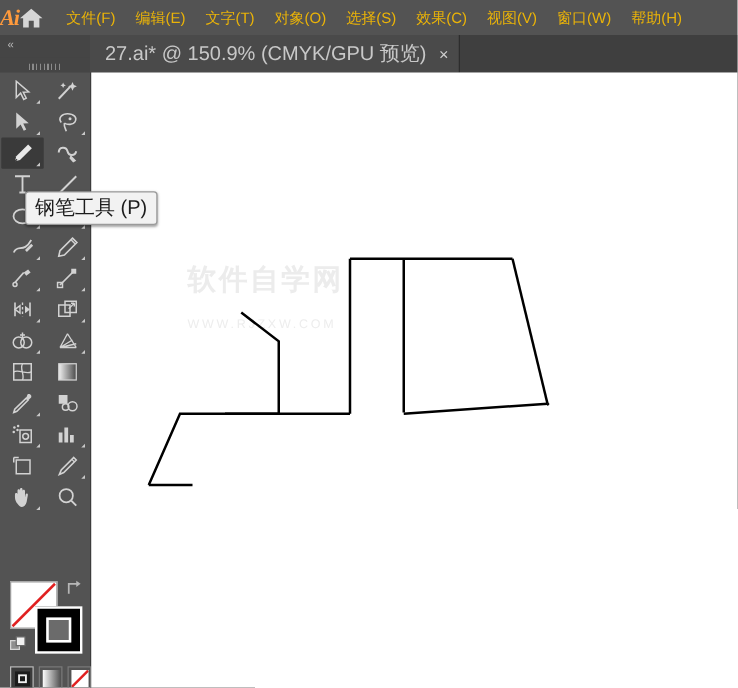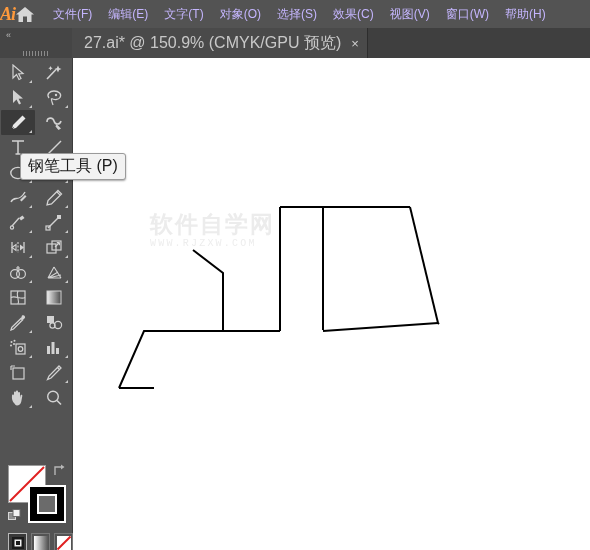--- a/index.html
+++ b/index.html
@@ -19,21 +19,21 @@
   .ai-logo{
     width:40px;height:28px;display:flex;align-items:center;justify-content:center;
     color:#ff9a3c;font-size:18px;font-weight:bold;font-style:italic;
     font-family:"Liberation Serif","DejaVu Serif",serif;letter-spacing:-1px;
   }
   .home-btn{
     width:34px;height:28px;display:flex;align-items:center;justify-content:center;
   }
   .menu-items{display:flex;align-items:center;margin-left:10px;}
   .menu-item{
-    color:#c4b5fd;font-size:12px;padding:4px 8px;white-space:nowrap;
+    color:#eab308;font-size:12px;padding:4px 8px;white-space:nowrap;
   }
 
   
   .tabbar{
     position:absolute;left:0;top:28px;width:590px;height:30px;
     background:#3f3f3f;
   }
   .tab{
     position:absolute;left:72px;top:0;height:30px;
     background:#4a4a4a;display:flex;align-items:center;padding:0 8px 0 12px;
@@ -125,21 +125,21 @@
     position:absolute;left:77px;top:155px;width:140px;
     pointer-events:none;user-select:none;
   }
   .wm-cn{
     font-size:23px;color:#ececec;letter-spacing:2px;
     font-weight:bold;line-height:1;
     font-family:"DejaVu Sans","Liberation Sans",sans-serif;
   }
   .wm-en{
     font-size:10px;color:#ededed;letter-spacing:2.2px;
-    margin-top:2px;font-family:Liberation Mono, monospace;
+    margin-top:18px;font-family:Liberation Sans, sans-serif;
   }
 </style>
 </head>
 <body>
 
 <div class="app">
 
   <div class="menubar">
     <div class="ai-logo">Ai</div>
     <div class="home-btn">

